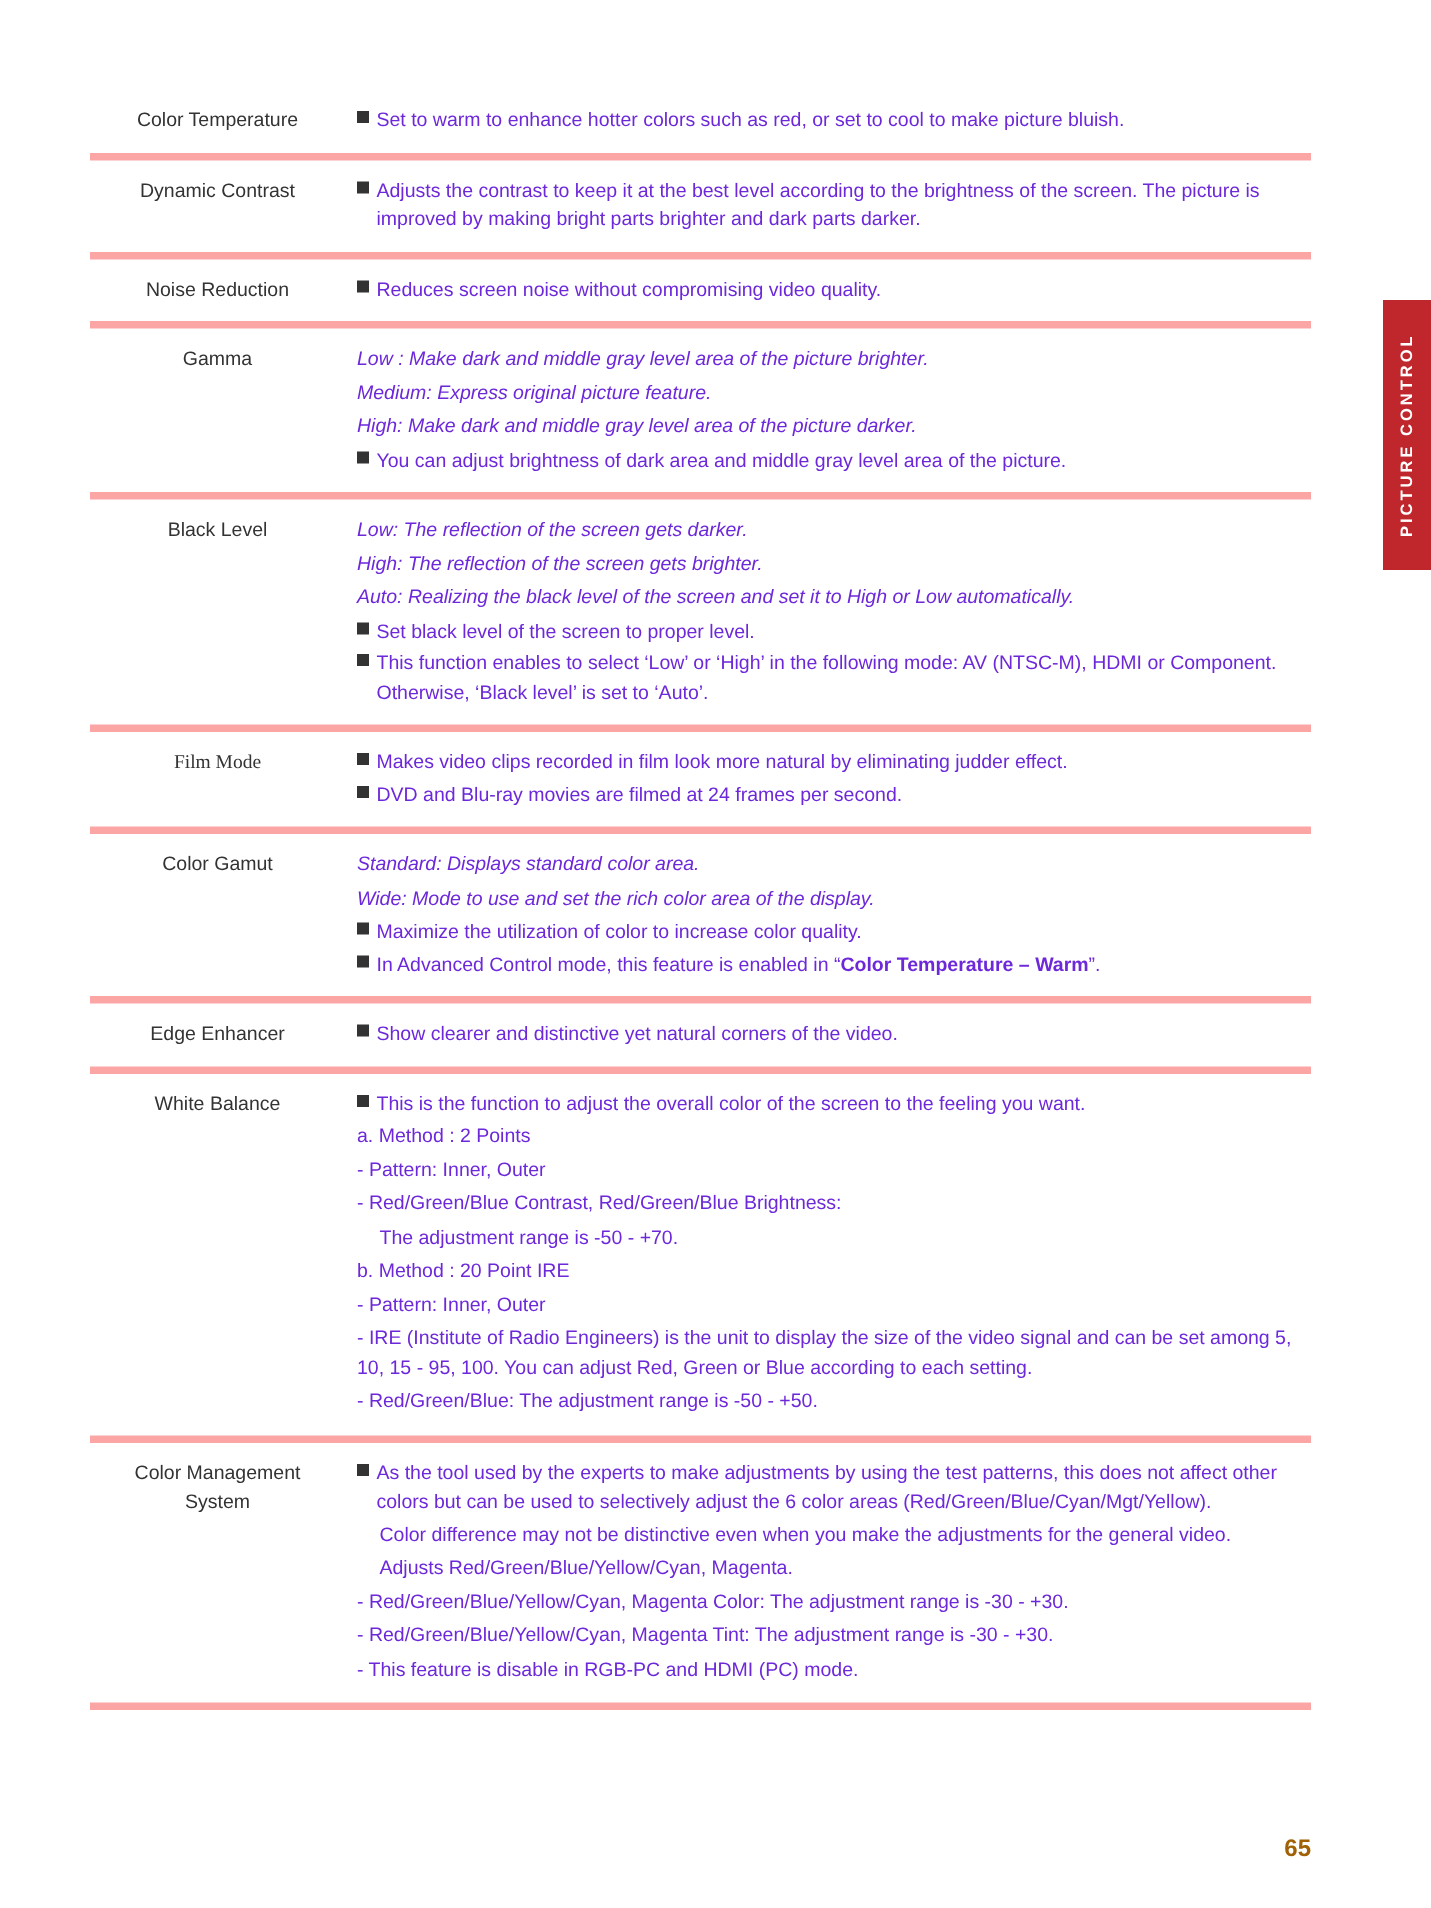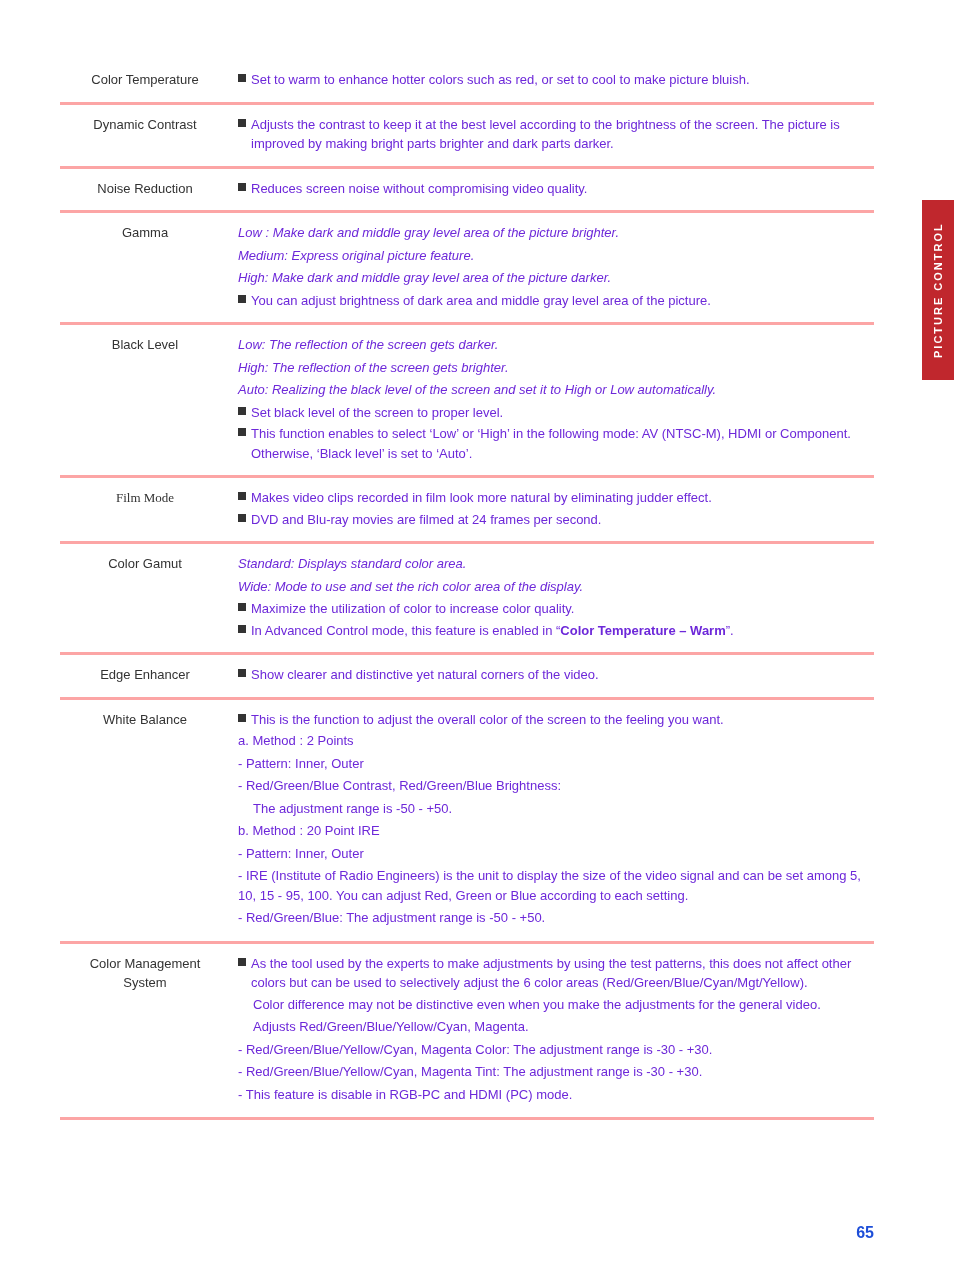--- a/index.html
+++ b/index.html
@@ -20,21 +20,21 @@
     }
     .main-content {
       margin-left: 60px;
       margin-right: 80px;
     }
     table.features-table {
       width: 100%;
       border-collapse: collapse;
     }
     table.features-table tr {
-      border-bottom: 3px solid #fca5a5;
+      border-bottom: 5px solid #fca5a5;
     }
     table.features-table td {
       padding: 10px 8px;
       vertical-align: top;
       line-height: 1.5;
     }
     td.label-cell {
       width: 170px;
       text-align: center;
       font-size: 13px;
@@ -93,21 +93,21 @@
       display: flex;
       align-items: center;
       justify-content: center;
     }
     .page-number {
       position: absolute;
       bottom: 30px;
       right: 80px;
       font-size: 16px;
       font-weight: bold;
-      color: #1d4ed8;
+      color: #a16207;
     }
   </style>
 </head>
 <body>
 
 <div class="page-container">
   <div class="main-content">
     <table class="features-table">
       <tbody id="table-body">
           <tr>
@@ -205,21 +205,21 @@
           <tr>
             <td class="label-cell" style="white-space: pre-line;">White Balance</td>
             <td class="desc-cell">
               <div class="bullet">
                 <span class="sq"></span>
                 <span>This is the function to adjust the overall color of the screen to the feeling you want.</span>
               </div>
               <p>a. Method : 2 Points</p>
               <p>- Pattern: Inner, Outer</p>
               <p>- Red/Green/Blue Contrast, Red/Green/Blue Brightness:</p>
-              <p class="indent">The adjustment range is -50 - +50.</p>
+              <p class="indent">The adjustment range is -50 - +70.</p>
               <p>b. Method : 20 Point IRE</p>
               <p>- Pattern: Inner, Outer</p>
               <p>- IRE (Institute of Radio Engineers) is the unit to display the size of the video signal and can be set among 5, 10, 15 - 95, 100. You can adjust Red, Green or Blue according to each setting.</p>
               <p>- Red/Green/Blue: The adjustment range is -50 - +50.</p>
             </td>
           </tr>
           <tr>
             <td class="label-cell" style="white-space: pre-line;">Color Management
 System</td>
             <td class="desc-cell">

